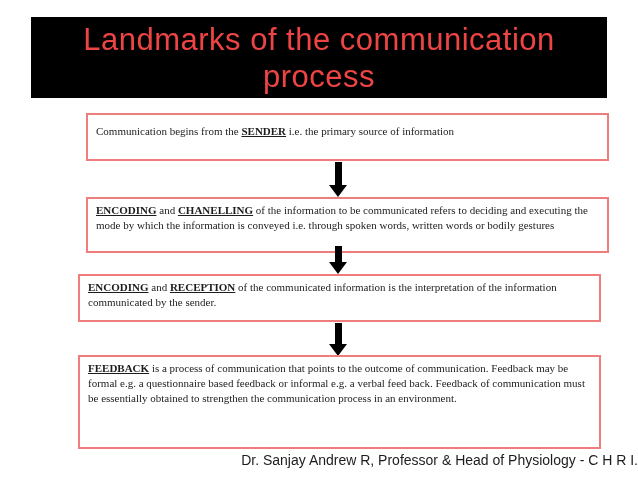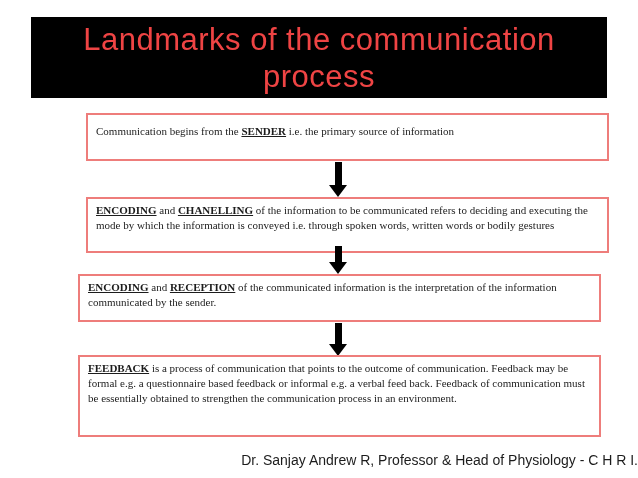--- a/index.html
+++ b/index.html
@@ -30,21 +30,21 @@
     background:#ffffff;
     font-family:"Liberation Serif", serif;
     font-size:11px; line-height:15px;
     color:#1c1c1c;
     padding:4px 8px;
   }
   .flow-box.center { text-align:left;margin-left:8px; }
   .box-sender   { top:113px; height:48px; padding-top:9px; }
   .box-encoding { top:197px; height:56px; }
   .box-decoding { top:274px; height:48px; }
-  .box-feedback { top:355px; height:82px; }
+  .box-feedback { top:355px; height:94px; }
 
   .kw { font-weight:bold; text-decoration:underline; }
 
   .arrow-down { position:absolute; left:329px; width:18px; }
   .arrow-down .shaft { width:7px; margin:0 auto; background:#000000; }
   .arrow-down .head {
     width:0; height:0; margin:0 auto;
     border-left:9px solid transparent;
     border-right:9px solid transparent;
     border-top:12px solid #000000;

